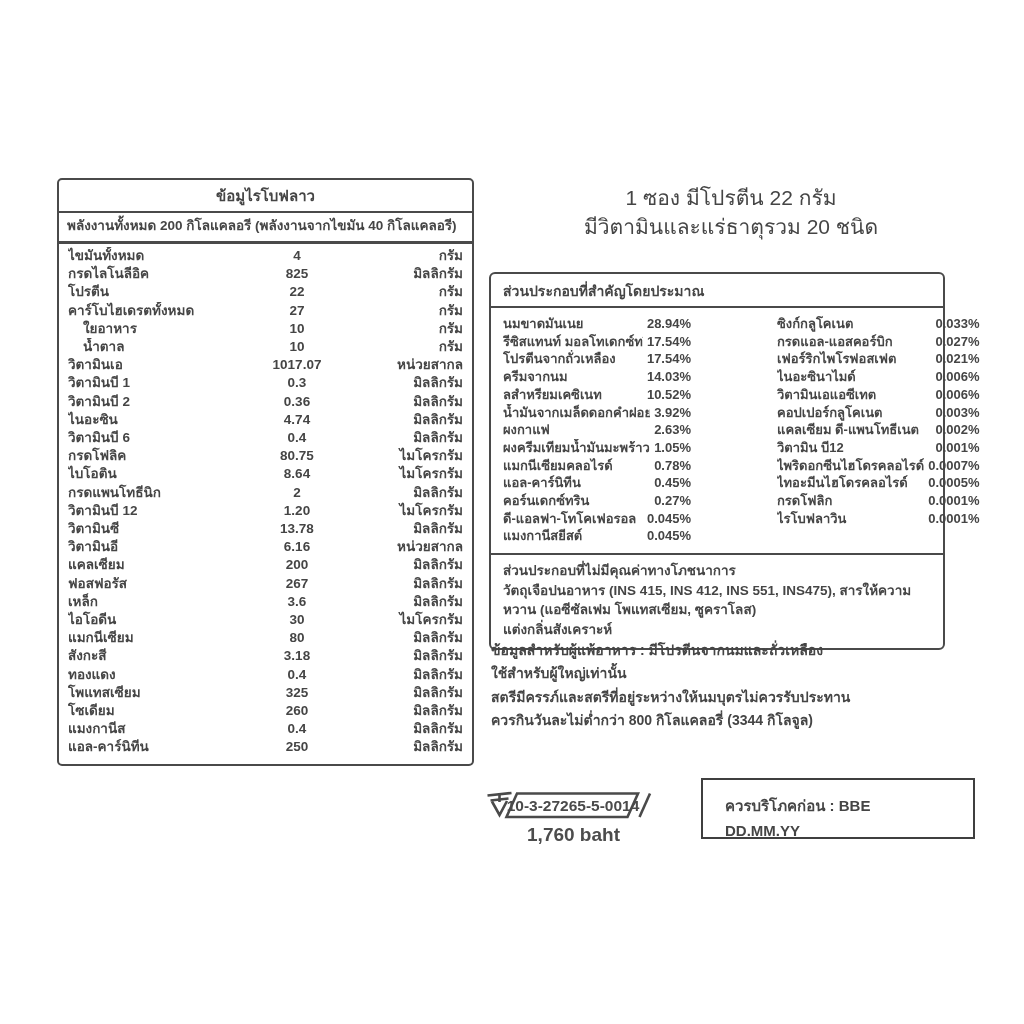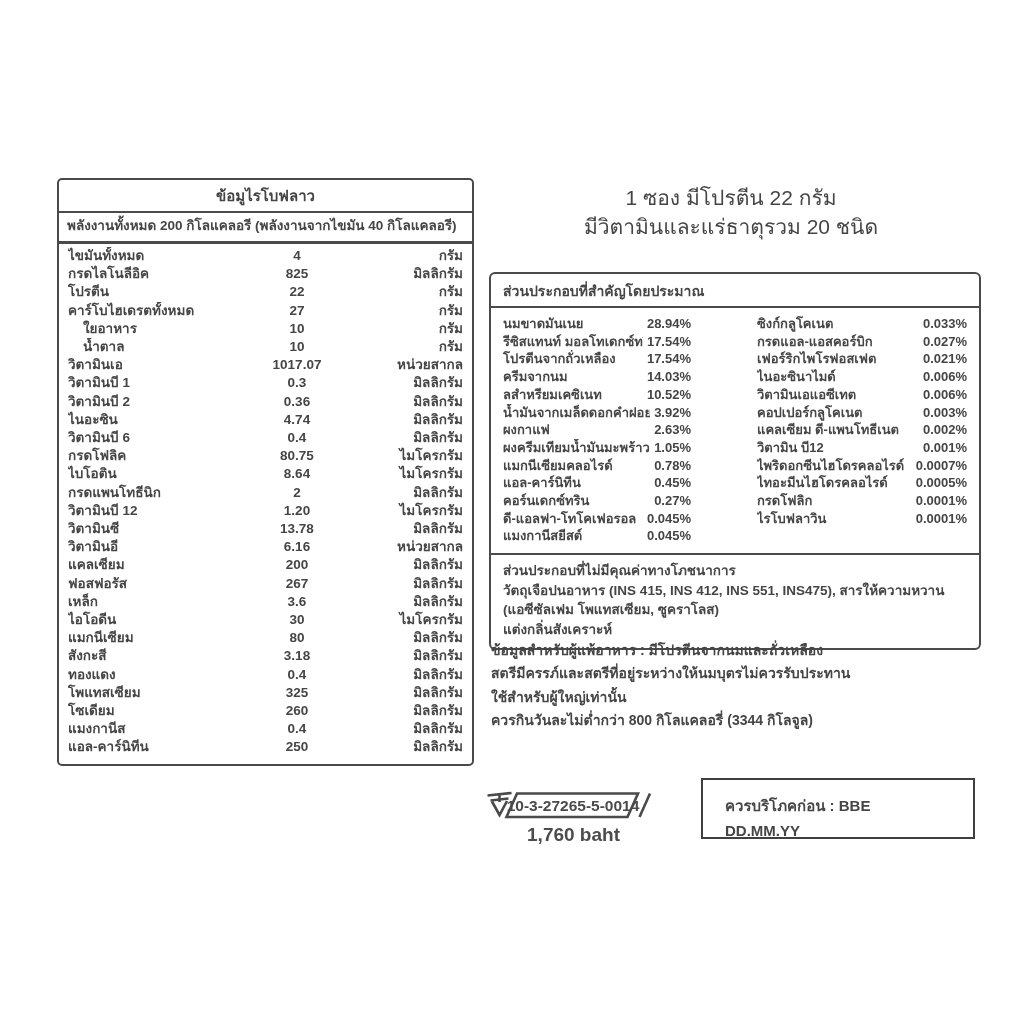--- a/index.html
+++ b/index.html
@@ -22,24 +22,24 @@
   .nname.indent{padding-left:15px;}
   .nval{width:140px;text-align:center;flex:none;}
   .nunit{width:96px;text-align:right;flex:none;}
 
   
   .claims{position:absolute;left:489px;top:183px;width:484px;text-align:center;
           font-weight:normal;font-size:21px;line-height:29px;color:#454545;}
   .claims .sub{font-size:15px;}
 
   
-  .ingbox{position:absolute;left:489px;top:272px;width:492px;box-sizing:border-box;
+  .ingbox{position:absolute;left:489px;top:272px;width:456px;box-sizing:border-box;
           border:2px solid #4a4a4a;border-radius:6px;background:#fff;}
   .ing-title{font-size:14px;font-weight:bold;padding:6px 12px 4px;border-bottom:2px solid #4a4a4a;}
-  .ing-cols{display:flex;padding:7px 12px 8px;}
+  .ing-cols{display:flex;padding:7px 12px 8px;gap:20px;}
   .ing-col{font-size:13px;font-weight:bold;line-height:17.7px;box-sizing:border-box;}
   .ing-col.left{width:188px;margin-right:66px;flex:none;}
   .ing-col.right{flex:1;}
   .ing-item{display:flex;}
   .ing-name{flex:1;white-space:nowrap;overflow:hidden;}
   .ing-pct{flex:none;text-align:center;padding-left:4px;}
   .ing-notes{border-top:2px solid #4a4a4a;font-size:13.5px;font-weight:bold;
              line-height:19.5px;padding:6px 14px 9px 12px;}
 
   
@@ -325,22 +325,22 @@
     <div class="ing-notes" id="ing-notes">
         <div class="note-line">ส่วนประกอบที่ไม่มีคุณค่าทางโภชนาการ</div>
         <div class="note-line">วัตถุเจือปนอาหาร (INS 415, INS 412, INS 551, INS475), สารให้ความหวาน (แอซีซัลเฟม โพแทสเซียม, ซูคราโลส)</div>
         <div class="note-line">แต่งกลิ่นสังเคราะห์</div>
       </div>
   </section>
 
   <div class="allergen">ข้อมูลสำหรับผู้แพ้อาหาร : มีโปรตีนจากนมและถั่วเหลือง</div>
 
   <div class="warnings" id="warn-lines">
+      <div class="warn-line">ใช้สำหรับผู้ใหญ่เท่านั้น</div>
       <div class="warn-line">สตรีมีครรภ์และสตรีที่อยู่ระหว่างให้นมบุตรไม่ควรรับประทาน</div>
-      <div class="warn-line">ใช้สำหรับผู้ใหญ่เท่านั้น</div>
       <div class="warn-line">ควรกินวันละไม่ต่ำกว่า 800 กิโลแคลอรี่ (3344 กิโลจูล)</div>
     </div>
 
   <svg class="fda" width="176" height="44" viewBox="0 0 176 44">
     <g stroke="#4a4a4a" fill="none" stroke-width="2.6">
       <path d="M1.5 9.5 L25.5 7"></path>
       <path d="M4.5 14.5 L22.5 12.5"></path>
       <path d="M13.5 7 L13.5 16"></path>
       <path d="M6 15.5 L13.5 29 L21 15"></path>
       <polygon points="31,7.5 152,7.5 141.5,31 20.5,31"></polygon>

